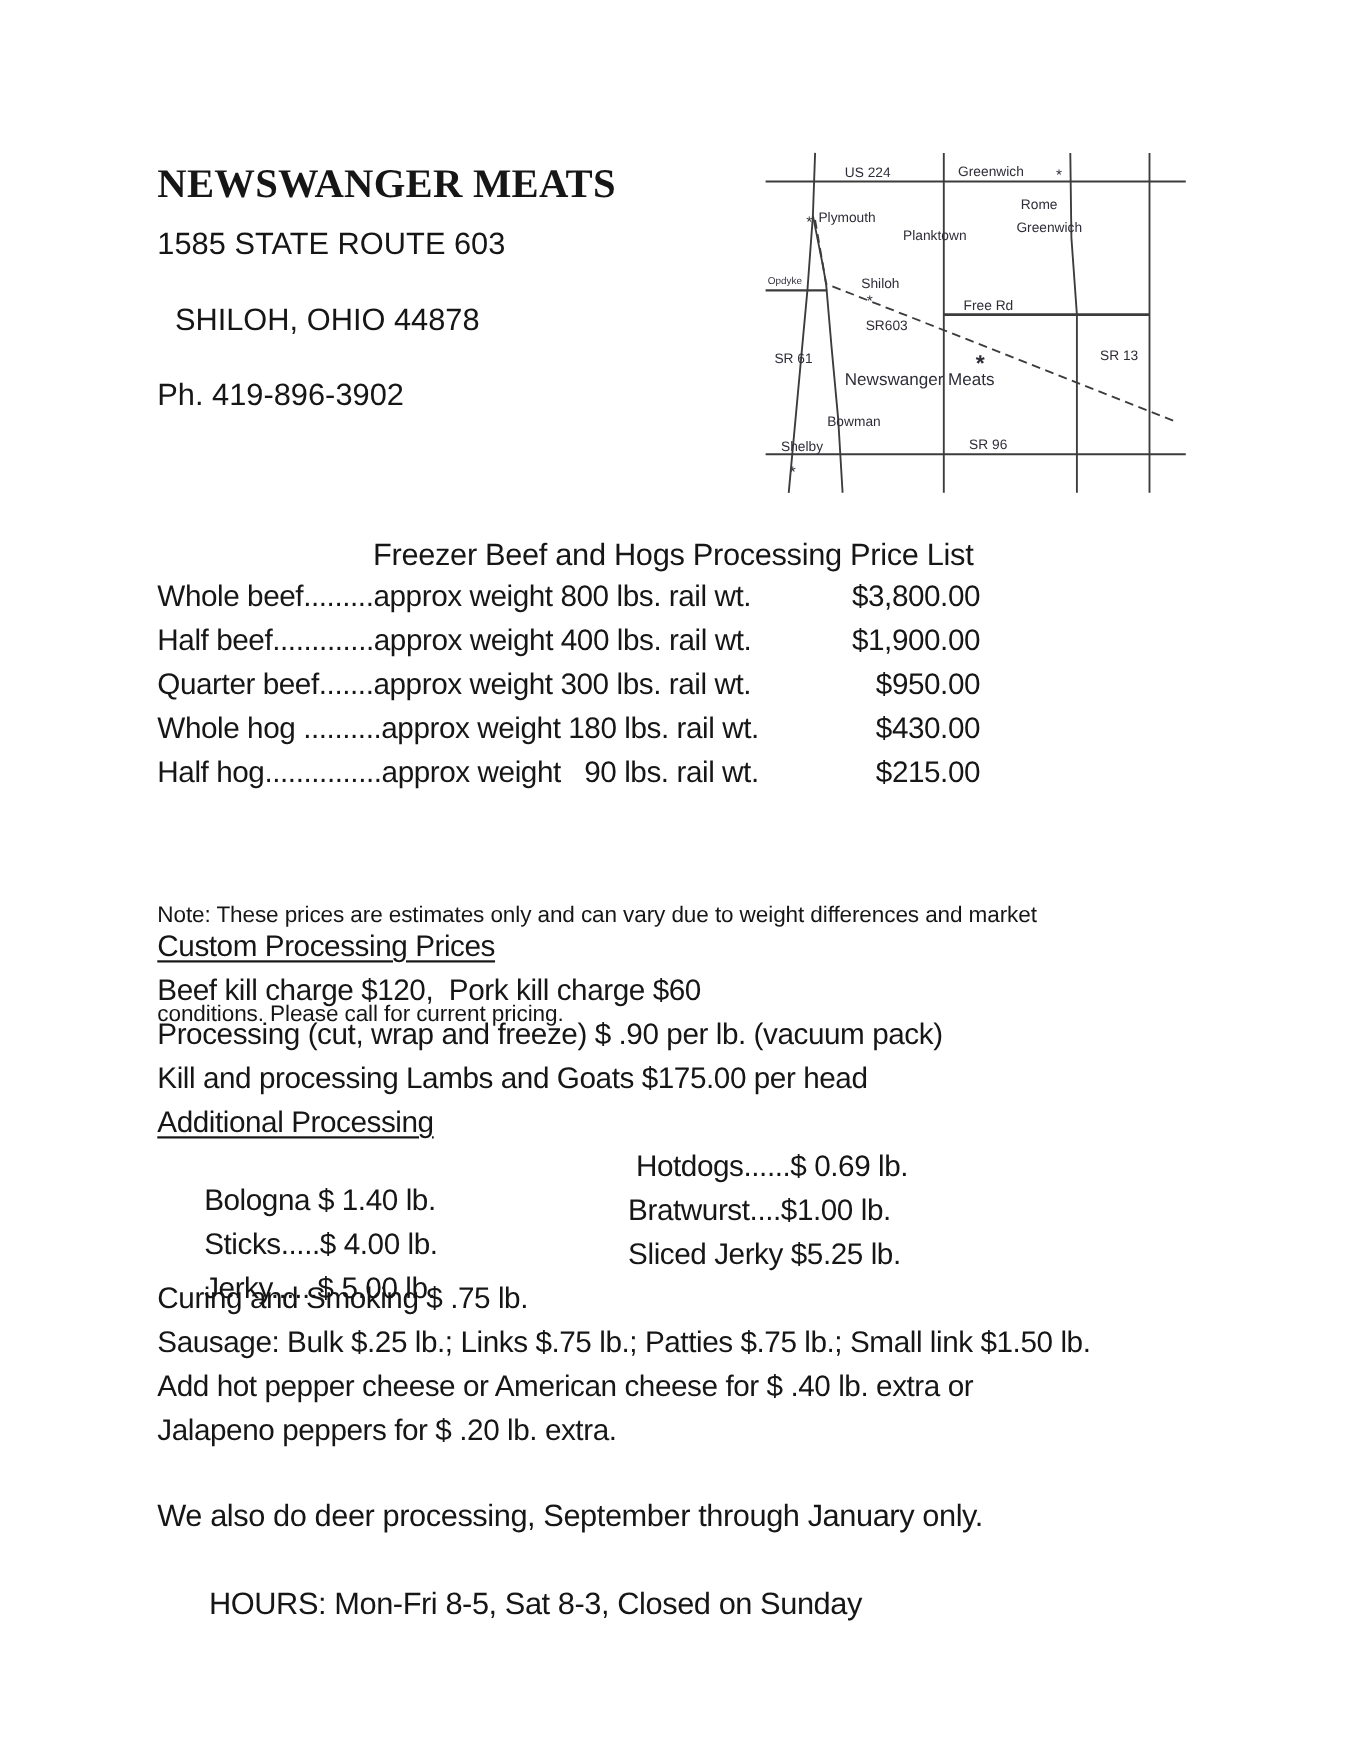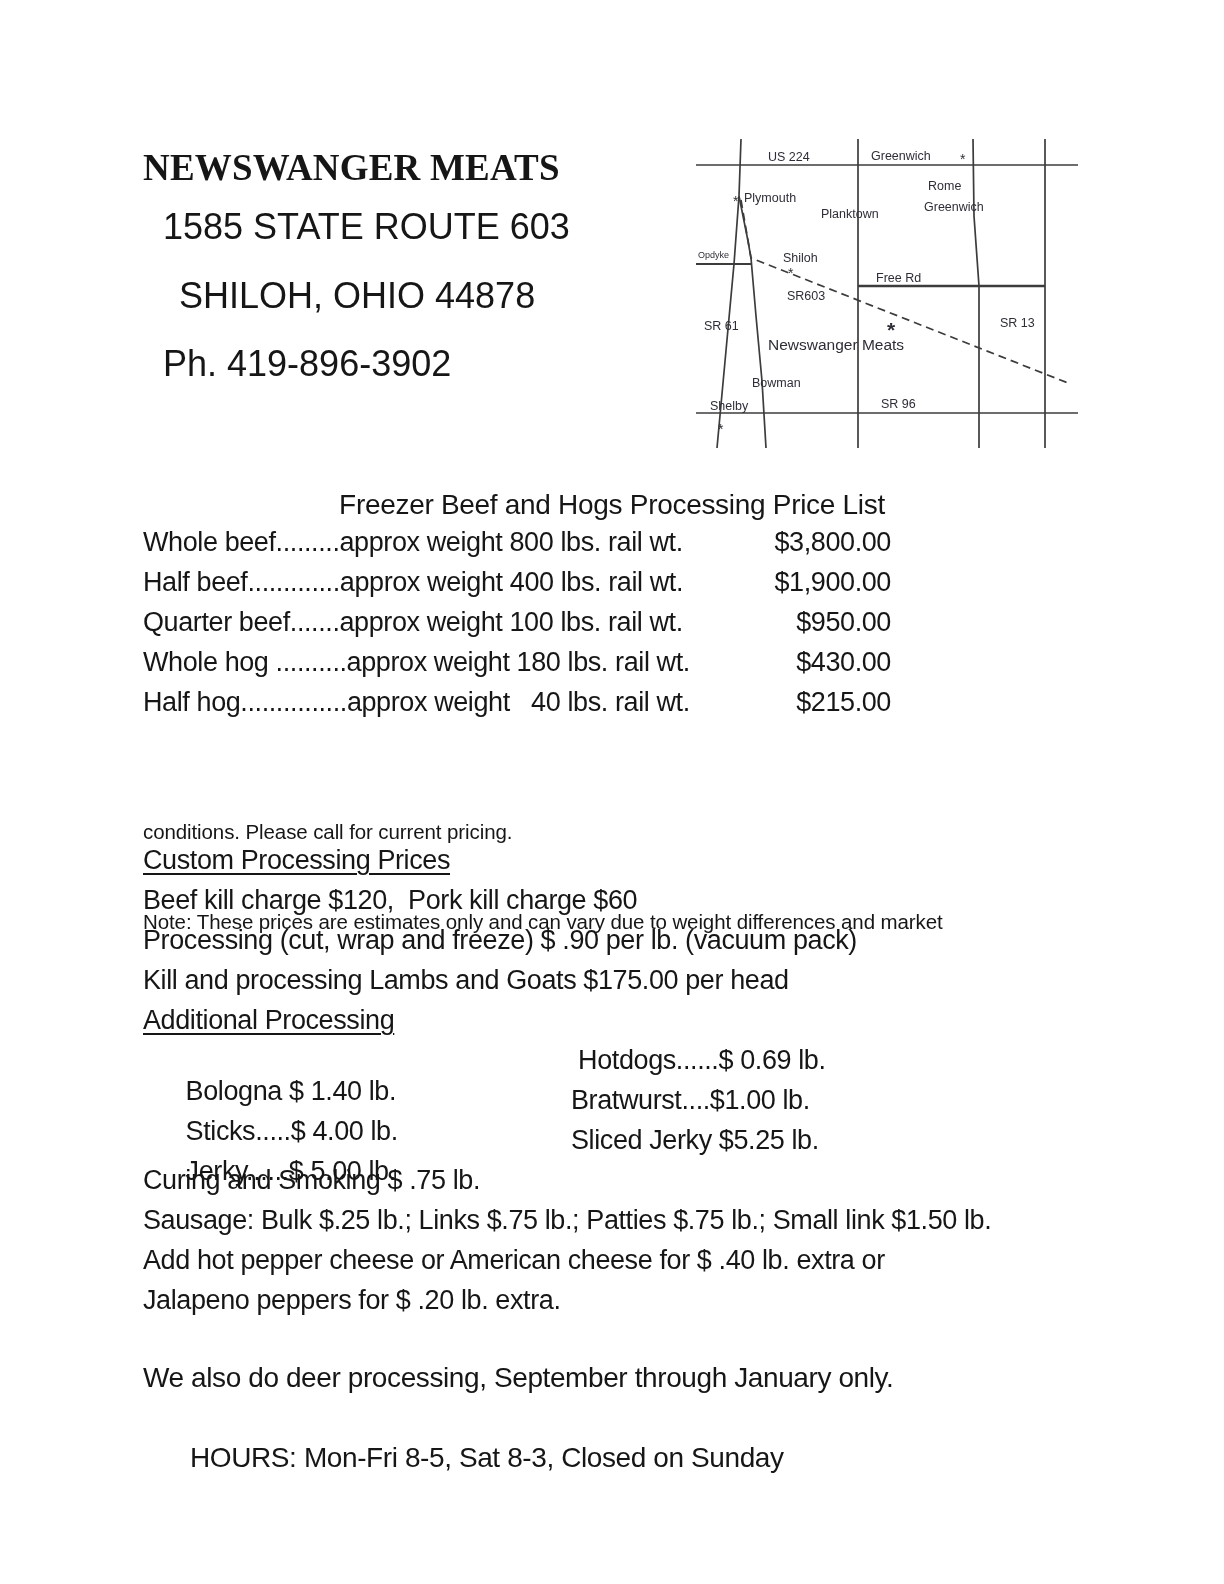--- a/index.html
+++ b/index.html
@@ -5,21 +5,21 @@
   html,body { margin:0; padding:0; background:#ffffff; }
   .page {
     position:relative; width:1224px; height:1584px; background:#ffffff;
     font-family:"Liberation Sans", sans-serif; color:#161616; overflow:hidden;
   }
   .abs { position:absolute; }
   .biz-name {
     font-family:"Liberation Serif", serif; font-weight:700;
     font-size:37px; letter-spacing:0.2px; white-space:pre;
   }
-  .hline { font-size:36px; white-space:pre;margin-left:20px; }
+  .hline { font-size:28px; white-space:pre; }
   .pl-title { font-size:28px; letter-spacing:-0.3px; text-align:center; width:938px;margin-top:20px; }
   .pl-rows { width:748px; }
   .pl-row {
     display:flex; justify-content:space-between; align-items:baseline;
     height:40px; font-size:27px; letter-spacing:-0.4px; white-space:pre;
   }
   .note { font-size:20.5px; line-height:30px; letter-spacing:-0.1px; white-space:pre; }
   .block { width:1000px; }
   .sec-line {
     position:relative; height:40px; font-size:27px; letter-spacing:-0.4px; white-space:pre;
@@ -84,36 +84,36 @@
   <div class="abs pl-rows" style="left:143px; top:527px;">
     <div class="pl-row">
       <span>Whole beef.........approx weight 800 lbs. rail wt.</span>
       <span>$3,800.00</span>
     </div>
     <div class="pl-row">
       <span>Half beef.............approx weight 400 lbs. rail wt.</span>
       <span>$1,900.00</span>
     </div>
     <div class="pl-row">
-      <span>Quarter beef.......approx weight 100 lbs. rail wt.</span>
+      <span>Quarter beef.......approx weight 300 lbs. rail wt.</span>
       <span>$950.00</span>
     </div>
     <div class="pl-row">
       <span>Whole hog ..........approx weight 180 lbs. rail wt.</span>
       <span>$430.00</span>
     </div>
     <div class="pl-row">
-      <span>Half hog...............approx weight   40 lbs. rail wt.</span>
+      <span>Half hog...............approx weight   90 lbs. rail wt.</span>
       <span>$215.00</span>
     </div>
   </div>
 
   <div class="abs note" style="left:143px; top:757px;">
+    <div>Note: These prices are estimates only and can vary due to weight differences and market</div>
     <div>conditions. Please call for current pricing.</div>
-    <div>Note: These prices are estimates only and can vary due to weight differences and market</div>
   </div>
 
   <div class="abs block" style="left:143px; top:845px;">
     <div class="sec-line"><span class="uline">Custom Processing Prices</span></div>
     <div class="sec-line">Beef kill charge $120,  Pork kill charge $60</div>
     <div class="sec-line">Processing (cut, wrap and freeze) $ .90 per lb. (vacuum pack)</div>
     <div class="sec-line">Kill and processing Lambs and Goats $175.00 per head</div>
     <div class="sec-line"><span class="uline">Additional Processing</span></div>
     <div class="sec-line">
       <span>Bologna $ 1.40 lb.</span>

